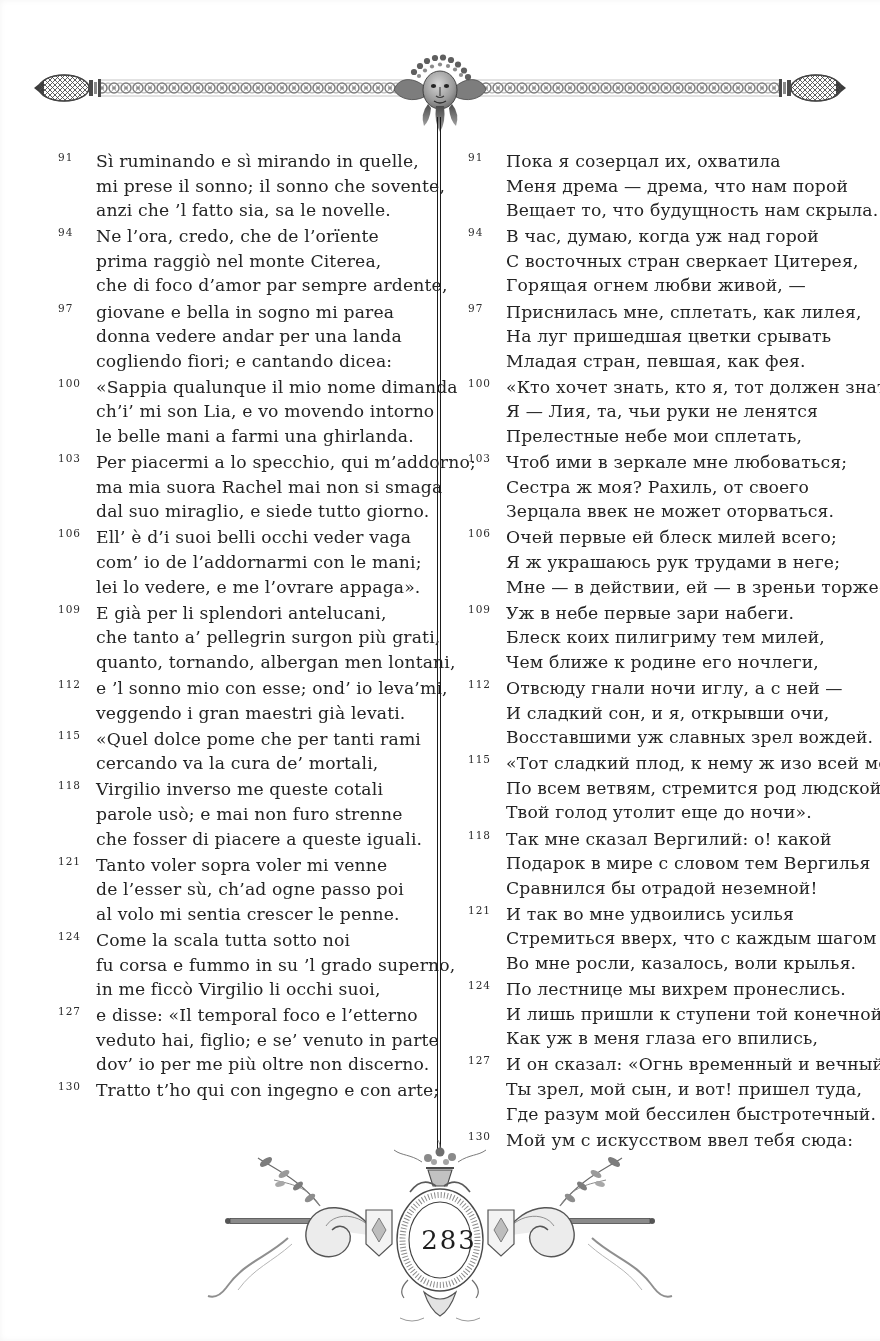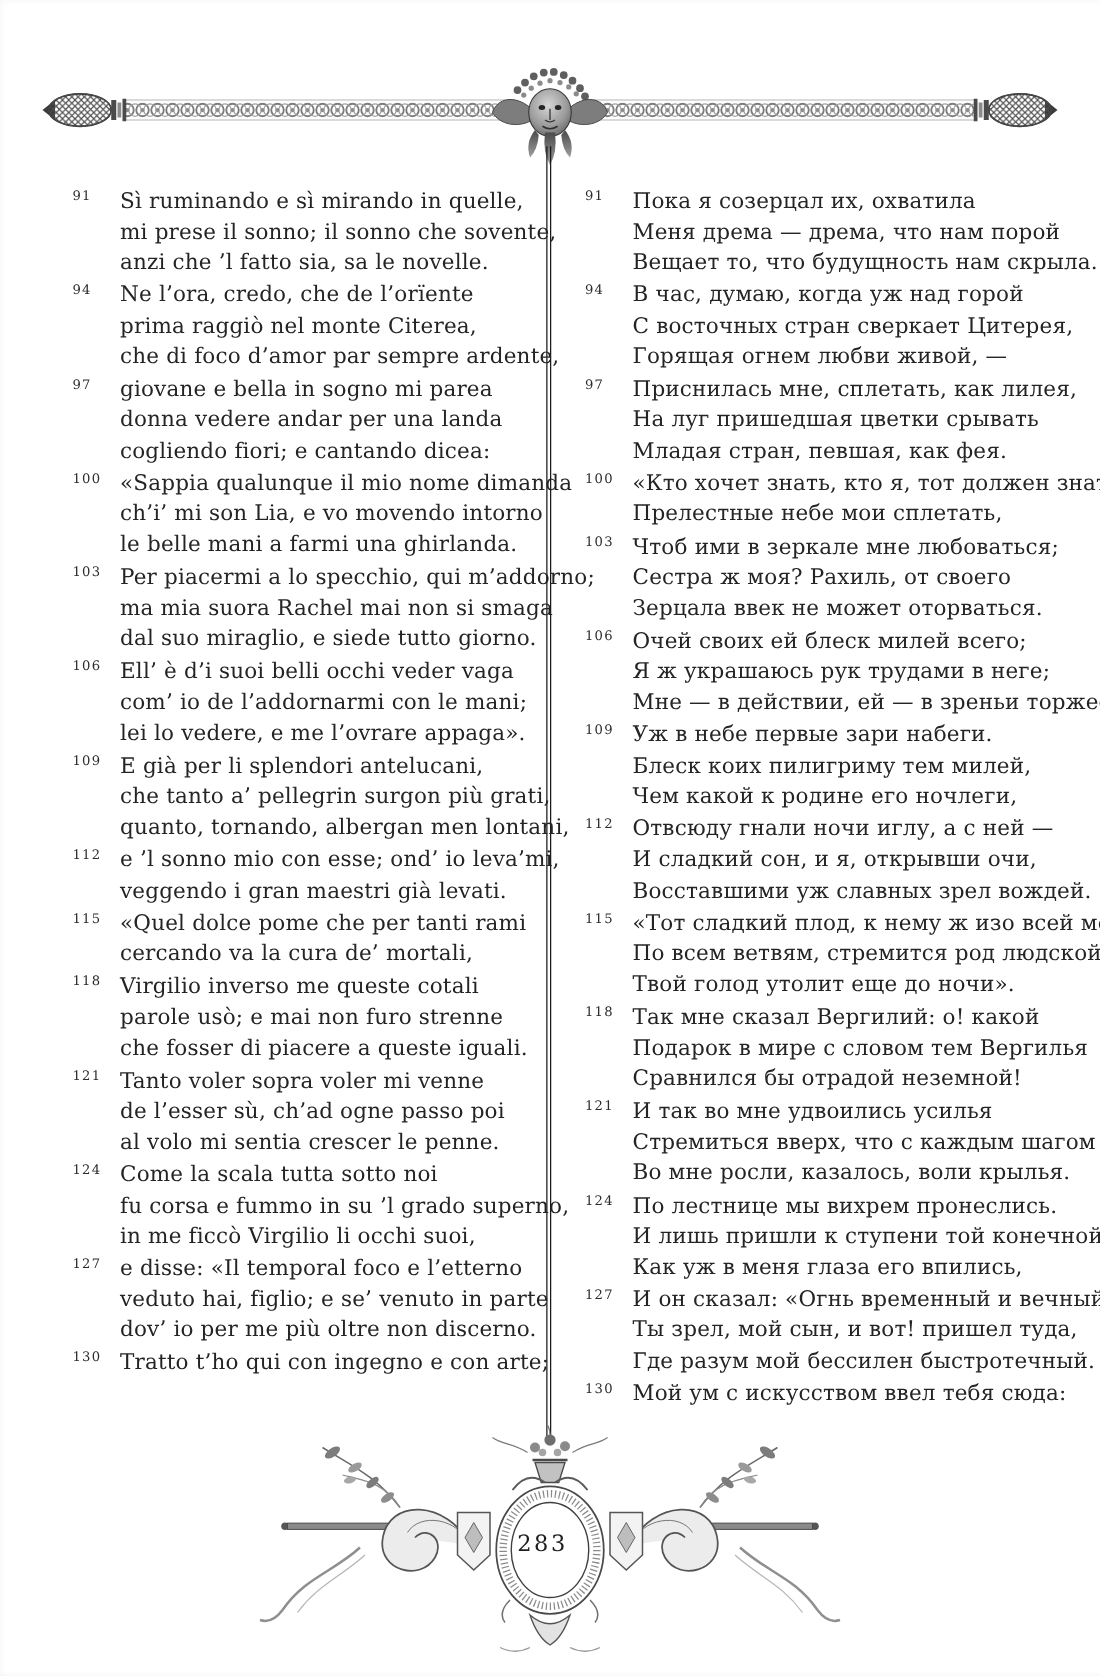--- a/index.html
+++ b/index.html
@@ -21,22 +21,22 @@
   .tercet { position:relative; margin-bottom:1.5px; }
   .tnum {
     position:absolute; left:-38px; top:2px; width:30px;
     font-size:10.5px; letter-spacing:1px; color:#2b2b2b; text-align:left;
   }
   .verse-line {
     font-size:17.2px; line-height:24.6px; white-space:nowrap;
     letter-spacing:0.15px; color:#242424;
   }
   .page-number {
-    position:absolute; left:399px; top:1225px; width:70px; height:30px;
-    text-align:center; font-size:18px; letter-spacing:2px; color:#1e1e1e;
+    position:absolute; left:414px; top:1225px; width:70px; height:30px;
+    text-align:center; font-size:26px; letter-spacing:2px; color:#1e1e1e;
   }
 </style>
 </head>
 <body>
 
 <div class="page">
 
   <svg id="header-ornament" class="ornament-svg" width="880" height="150" viewBox="0 0 880 150">
     <defs>
       <pattern id="chain" width="12" height="16" patternUnits="userSpaceOnUse">
@@ -212,39 +212,40 @@
       </div>
       <div class="tercet">
         <span class="tnum">97</span>
         <div class="verse-line">Приснилась мне, сплетать, как лилея,</div>
         <div class="verse-line">На луг пришедшая цветки срывать</div>
         <div class="verse-line">Младая стран, певшая, как фея.</div>
       </div>
       <div class="tercet">
         <span class="tnum">100</span>
         <div class="verse-line">«Кто хочет знать, кто я, тот должен знать:</div>
+        <div class="verse-line">Я — Лия, та, чьи руки не ленятся</div>
         <div class="verse-line">Прелестные небе мои сплетать,</div>
       </div>
       <div class="tercet">
         <span class="tnum">103</span>
         <div class="verse-line">Чтоб ими в зеркале мне любоваться;</div>
         <div class="verse-line">Сестра ж моя? Рахиль, от своего</div>
         <div class="verse-line">Зерцала ввек не может оторваться.</div>
       </div>
       <div class="tercet">
         <span class="tnum">106</span>
-        <div class="verse-line">Очей своих ей блеск милей всего;</div>
+        <div class="verse-line">Очей первые ей блеск милей всего;</div>
         <div class="verse-line">Я ж украшаюсь рук трудами в неге;</div>
         <div class="verse-line">Мне — в действии, ей — в зреньи торжество».</div>
       </div>
       <div class="tercet">
         <span class="tnum">109</span>
         <div class="verse-line">Уж в небе первые зари набеги.</div>
         <div class="verse-line">Блеск коих пилигриму тем милей,</div>
-        <div class="verse-line">Чем какой к родине его ночлеги,</div>
+        <div class="verse-line">Чем ближе к родине его ночлеги,</div>
       </div>
       <div class="tercet">
         <span class="tnum">112</span>
         <div class="verse-line">Отвсюду гнали ночи иглу, а с ней —</div>
         <div class="verse-line">И сладкий сон, и я, открывши очи,</div>
         <div class="verse-line">Восставшими уж славных зрел вождей.</div>
       </div>
       <div class="tercet">
         <span class="tnum">115</span>
         <div class="verse-line">«Тот сладкий плод, к нему ж изо всей мочи,</div>

